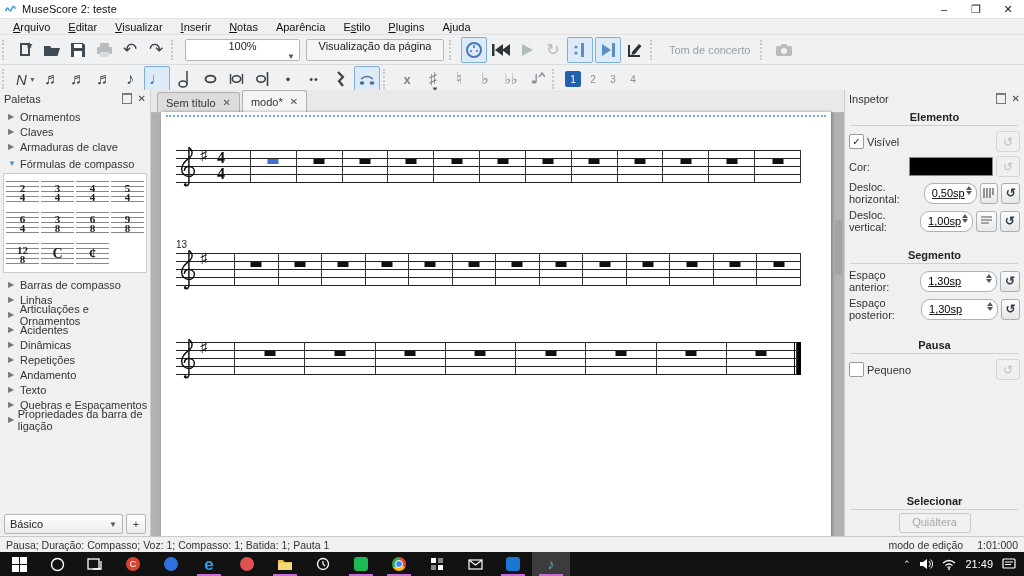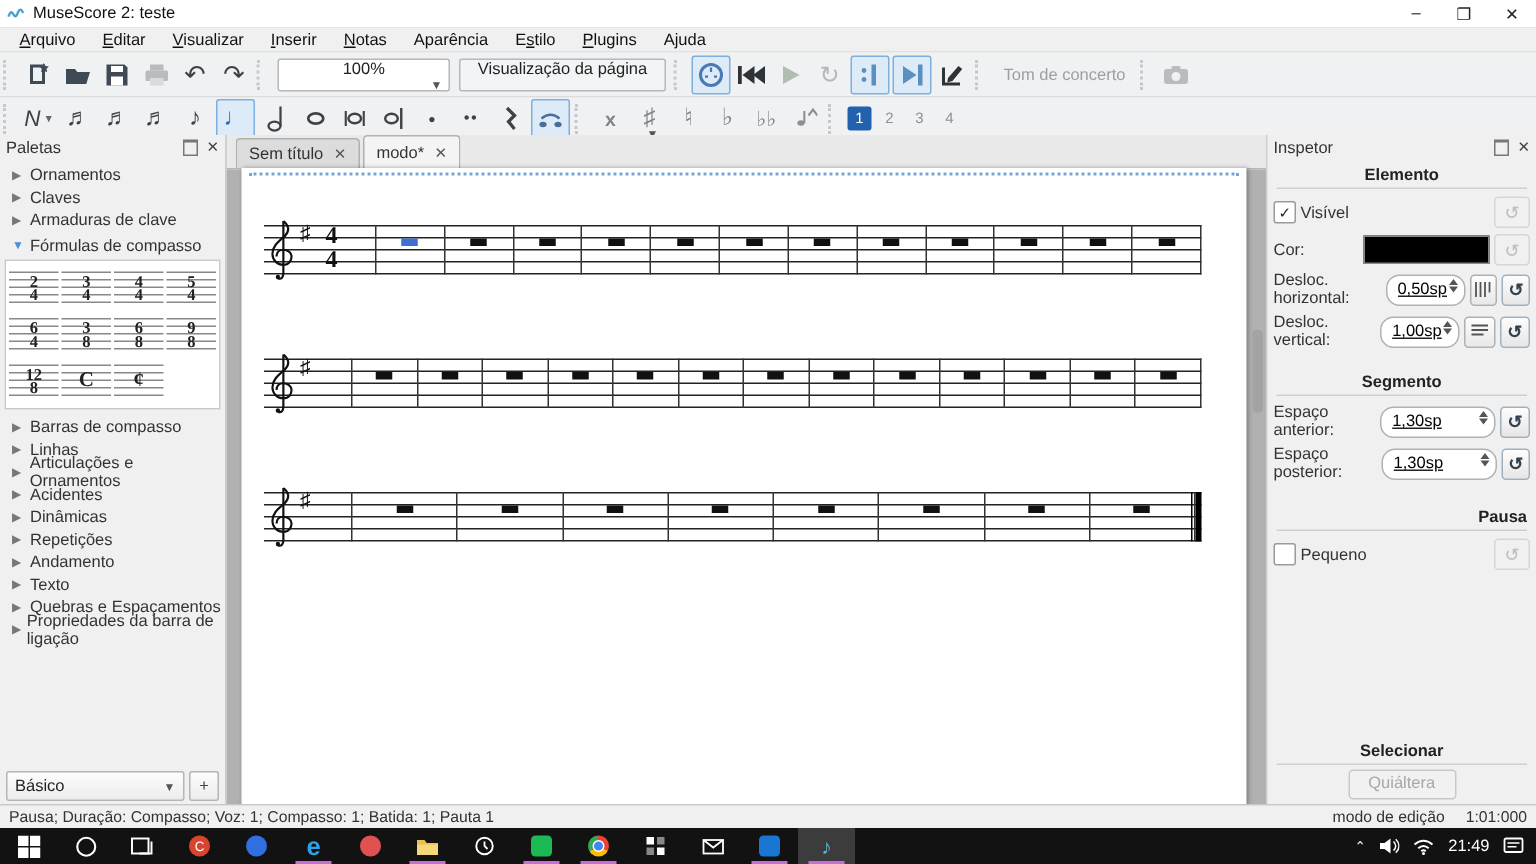--- a/index.html
+++ b/index.html
@@ -537,20 +537,21 @@
                 <div class="measure">
                   <div class="wrest"></div>
                 </div>
                 <div class="measure">
                   <div class="wrest"></div>
                 </div>
               </div>
             </div>
           </div>
           <div class="system sys2">
+            <div class="mnum">13</div>
             <div class="staff-row">
               <div class="staff-head">
                 <svg class="clef" width="20" height="45" viewBox="0 0 22 46">
                   <path d="M12 2 C16 5 17 9 13 13 C7 18 4 21 4 26 C4 31 8 34 12 34 C16 34 18 31 18 28 C18 25 15 23 12 23 C9 23 7 25 7 28" fill="none" stroke="#111" stroke-width="1.6"></path>
                   <path d="M12 2 L12 40 Q12 45 8 44" fill="none" stroke="#111" stroke-width="1.6"></path>
                   <circle cx="8" cy="43" r="1.6" fill="#111"></circle>
                 </svg>
                 <span class="keysharp">♯</span>
               </div>
               <div class="measures">
@@ -712,21 +713,21 @@
       <span class="spacerL"></span>
       <span class="spinwrap" style="width:86px;">
         <input style="width: 66px;" value="1,30sp">
         <span class="spin">
             <i class="up"></i>
             <i class="dn"></i>
           </span>
       </span>
       <span class="resetbtn on">↺</span>
     </div>
-    <div class="sec-h" style="margin-top:16px;text-align:right;">Pausa</div>
+    <div class="sec-h" style="margin-top:16px;">Pausa</div>
     <div class="irow">
       <span class="cb"></span>
       <span class="ilabel">Pequeno</span>
       <span class="spacerL"></span>
       <span class="resetbtn off">↺</span>
     </div>
     <div class="insp-bottom">
       <div class="sec-h">Selecionar</div>
       <div class="qbtn">Quiáltera</div>
     </div>

